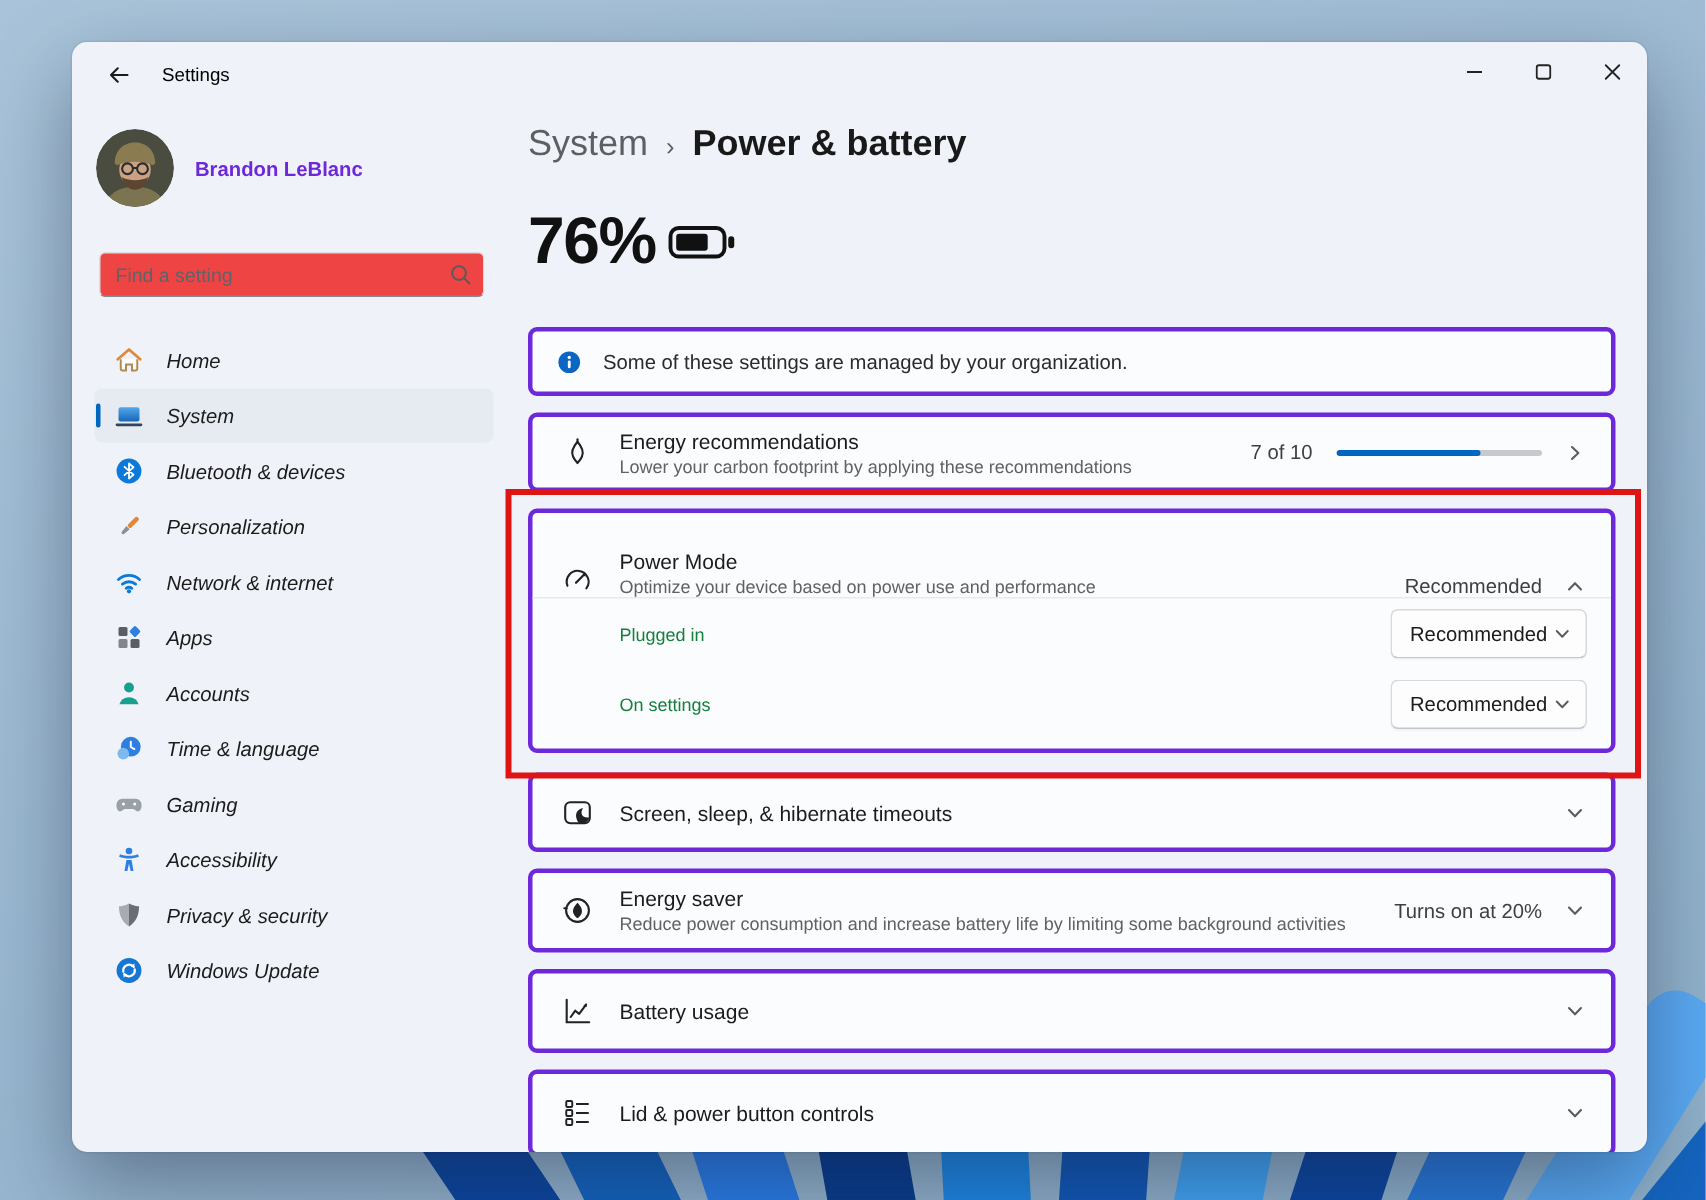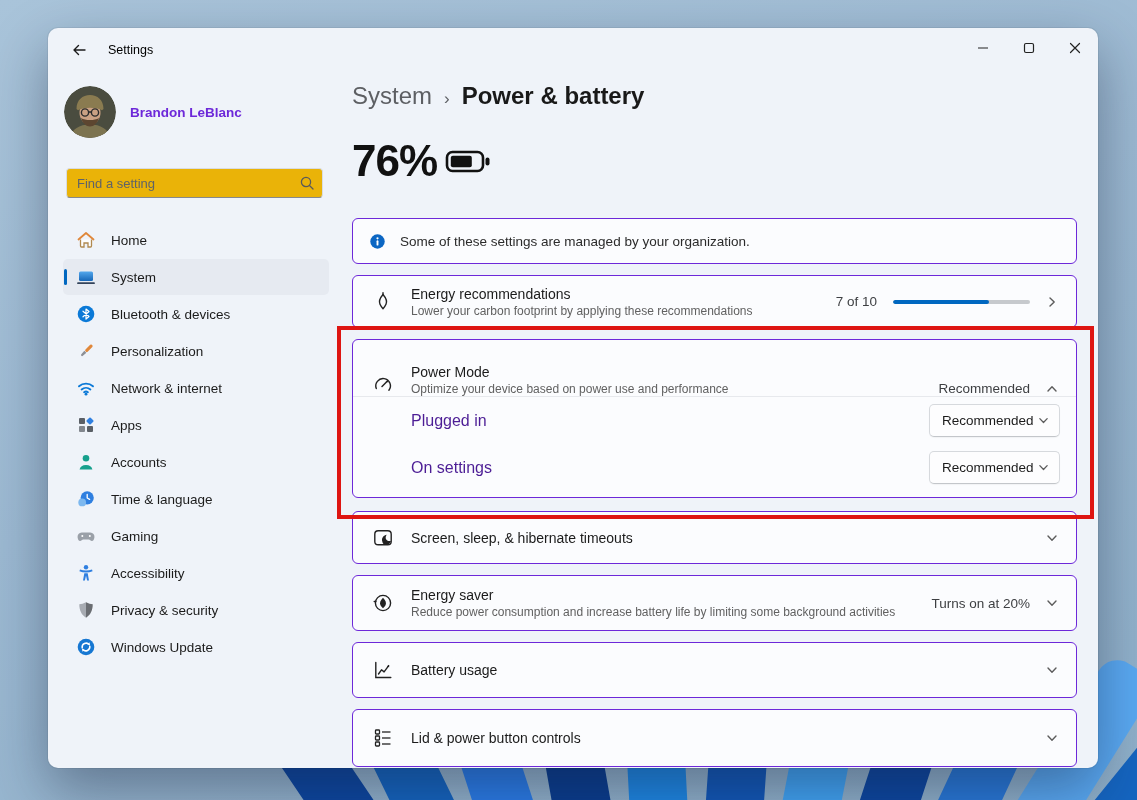--- a/index.html
+++ b/index.html
@@ -29,27 +29,27 @@
 
   
   .sidebar { position:absolute; left:0; top:44px; width:300px; bottom:0; }
   .user-row { display:flex; align-items:center; margin:14px 0 0 16px; }
   .avatar { width:52px; height:52px; border-radius:50%; overflow:hidden; flex:none; }
   .user-name { margin-left:14px; font-size:13.5px; font-weight:700; color:#6d28d9; }
 
   .search-wrap { position:relative; margin:30px 0 0 18px; width:257px; }
   .search-input {
     width:100%; height:30px; border:1px solid #d9dcе0; border:1px solid #d9dce1; border-bottom-color:#86898d;
-    border-radius:4px; background:#eab308; padding:0 30px 0 10px; font-size:13px; color:#1b1b1b;
+    border-radius:4px; background:#ef4444; padding:0 30px 0 10px; font-size:13px; color:#1b1b1b;
     font-family:"Liberation Sans","DejaVu Sans",sans-serif; outline:none;
   }
   .search-input::placeholder { color:#5f6368; }
   .search-icon { position:absolute; right:8px; top:7px; width:16px; height:16px; }
 
-  .nav { margin:24px 0 0 15px; width:266px; }
+  .nav { margin:24px 0 0 15px; width:266px;font-style:italic; }
   .nav-item {
     position:relative; display:flex; align-items:center; height:36px; margin-bottom:1px;
     border-radius:5px; cursor:pointer; padding-left:13px;
   }
   .nav-item.selected { background:#e6eaf1; }
   .nav-item.selected::before {
     content:""; position:absolute; left:1px; top:10px; width:3px; height:16px;
     border-radius:2px; background:#0067c0;
   }
   .nav-ic { width:20px; height:20px; flex:none; }
@@ -59,21 +59,21 @@
   .main { position:absolute; left:304px; top:0; width:725px; bottom:0; }
   .breadcrumb { margin-top:54px; display:flex; align-items:baseline; gap:12px; }
   .bc-parent { font-size:24px; color:#5d5f63; }
   .bc-sep { font-size:17px; color:#5d5f63; }
   .bc-current { font-size:24px; font-weight:700; color:#191919; }
 
   .battery-row { margin-top:22px; display:flex; align-items:center; gap:8px; height:58px; }
   .battery-pct { font-size:44px; font-weight:600; color:#111; letter-spacing:-1px; }
 
   .card {
-    background:#fbfcfe; border:1px solid #6d28d9; border-radius:6px;
+    background:#fbfcfe; border:3px solid #6d28d9; border-radius:6px;
     display:flex; align-items:center; position:relative;
   }
   .banner { margin-top:28px; height:46px; padding:0 16px; }
   .banner-text { margin-left:14px; font-size:13.5px; color:#2b2b2b; }
 
   .row-card { margin-top:11px; min-height:53px; padding:0 18px 0 18px; cursor:pointer; }
   .card-icon { width:24px; height:24px; flex:none; margin-right:16px; }
   .card-text { display:flex; flex-direction:column; justify-content:center; gap:2px; }
   .card-title { font-size:14px; color:#1b1b1b; }
   .card-sub { font-size:12px; color:#616161; }
@@ -82,21 +82,21 @@
   .chev { width:12px; height:12px; flex:none; }
 
   .progress-track { width:137px; height:4px; border-radius:2px; background:#c6c9cd; overflow:hidden; }
   .progress-fill { height:100%; border-radius:2px; background:#0067c0; }
 
   
   .pm-card { margin-top:11px; display:block; padding:0; }
   .pm-header { display:flex; align-items:flex-end; min-height:56px; padding:0 18px; cursor:pointer; }
   .pm-divider { height:1px; background:#e7e9ed; margin:0; }
   .pm-row { display:flex; align-items:center; height:47px; padding:0 16px 0 58px; }
-  .pm-label { font-size:16px; color:#4c1d95; }
+  .pm-label { font-size:12px; color:#15803d; }
   .dropdown {
     margin-left:auto; width:131px; height:33px; background:#fdfdfe;
     border:1px solid #d6d9dd; border-bottom-color:#c3c6ca; border-radius:5px;
     display:flex; align-items:center; padding:0 10px 0 12px; cursor:pointer;
     font-family:"Liberation Sans","DejaVu Sans",sans-serif;
     box-shadow:0 1px 1px rgba(0,0,0,.04);
   }
   .dd-value { font-size:13.5px; color:#1b1b1b; }
   .dd-chev { margin-left:auto; width:11px; height:11px; }
 

